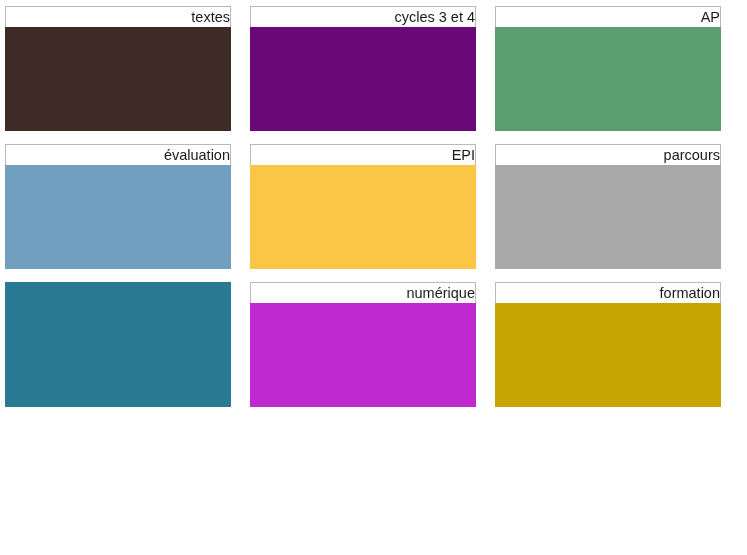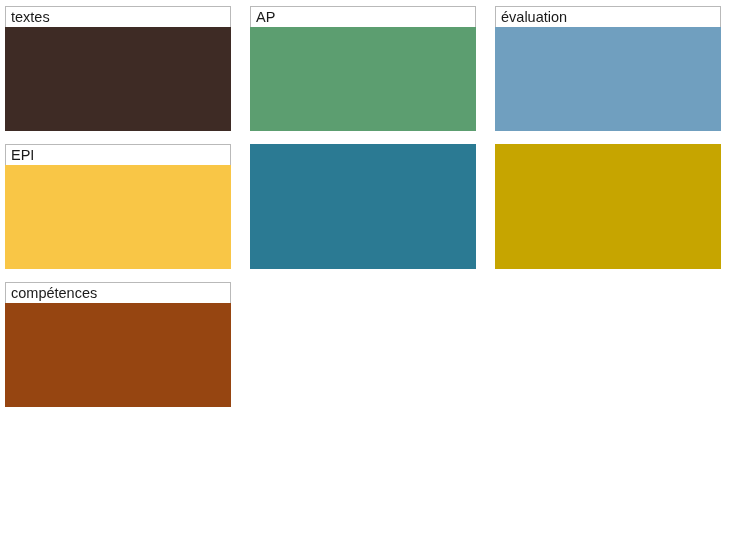--- a/index.html
+++ b/index.html
@@ -16,20 +16,21 @@
   }
 
   #swatch-grid {
     display: grid;
     grid-template-columns: repeat(3, 226px);
     grid-template-rows: repeat(4, 125px);
     column-gap: 19px;
     row-gap: 13px;
     padding: 6px 0 0 5px;
     box-sizing: border-box;
+    text-align: right;
   }
 
   .swatch-card {
     display: flex;
     flex-direction: column;
     width: 226px;
     height: 125px;
     box-sizing: border-box;
   }
 
@@ -60,35 +61,44 @@
   }
 </style>
 </head>
 <body style="background: rgb(255, 255, 255);">
 
 <div id="swatch-grid">
     <div class="swatch-card row-1">
       <div class="swatch-label">textes</div>
       <div class="swatch-color" style="background-color: rgb(62, 43, 37);"></div>
     </div>
+    <div class="swatch-card row-1">
+      <div class="swatch-label">cycles 3 et 4</div>
+      <div class="swatch-color" style="background-color: rgb(107, 8, 119);"></div>
+    </div>
     <div class="swatch-card row-2">
       <div class="swatch-label">AP</div>
       <div class="swatch-color" style="background-color: rgb(92, 158, 112);"></div>
     </div>
     <div class="swatch-card row-1">
       <div class="swatch-label">évaluation</div>
       <div class="swatch-color" style="background-color: rgb(112, 159, 191);"></div>
     </div>
     <div class="swatch-card row-2">
       <div class="swatch-label">EPI</div>
       <div class="swatch-color" style="background-color: rgb(249, 198, 70);"></div>
     </div>
+    <div class="swatch-card row-2">
+      <div class="swatch-label">parcours</div>
+      <div class="swatch-color" style="background-color: rgb(168, 168, 168);"></div>
+    </div>
     <div class="swatch-card row-3">
       <div class="swatch-color" style="background-color: rgb(43, 122, 147);"></div>
     </div>
     <div class="swatch-card row-4">
-      <div class="swatch-color" style="background-color: rgb(198, 165, 0);"></div>
+      <div class="swatch-label">numérique</div>
+      <div class="swatch-color" style="background-color: rgb(192, 40, 208);"></div>
     </div>
     <div class="swatch-card row-4">
-      <div class="swatch-label">compétences</div>
-      <div class="swatch-color" style="background-color: rgb(150, 69, 17);"></div>
+      <div class="swatch-label">formation</div>
+      <div class="swatch-color" style="background-color: rgb(198, 165, 0);"></div>
     </div>
   </div>
 
 </body></html>

